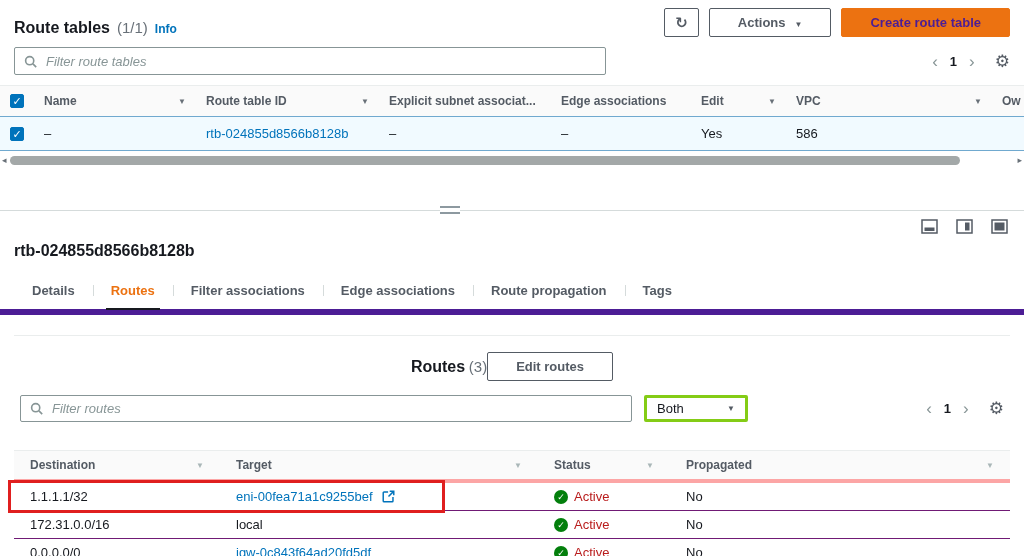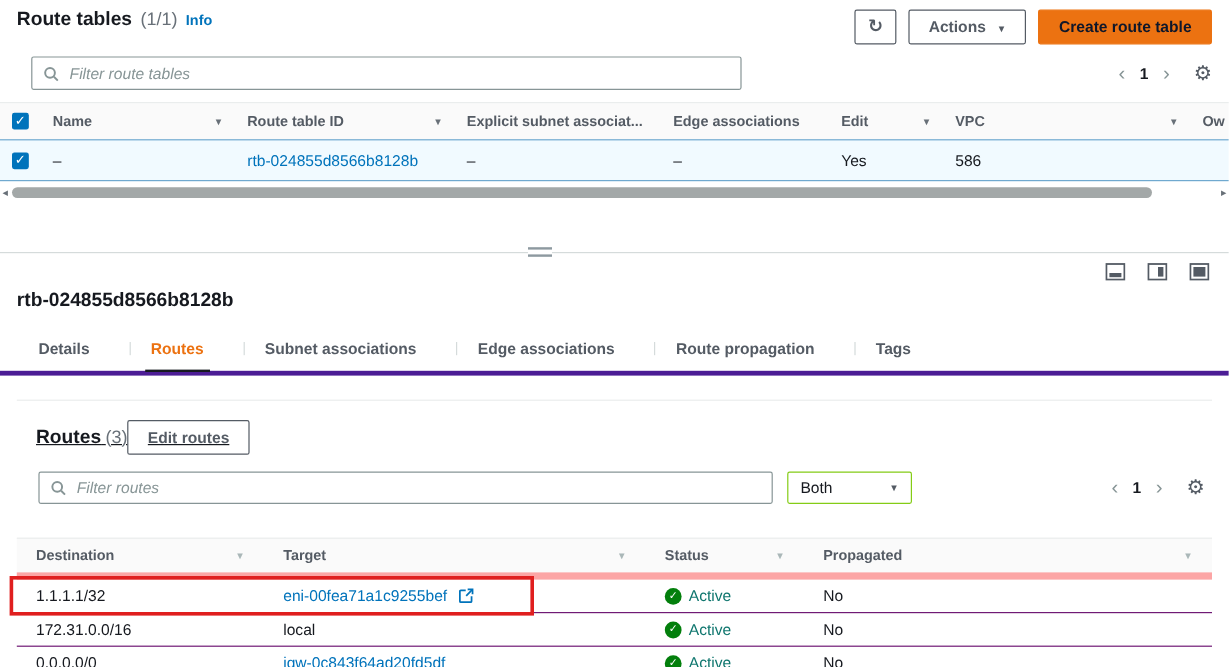--- a/index.html
+++ b/index.html
@@ -3,36 +3,36 @@
 <meta charset="utf-8">
 <style>
   * { box-sizing: border-box; }
   html,body { margin:0; padding:0; }
   body {
     width:1024px; height:556px; position:relative; overflow:hidden;
     background:#fff; color:#16191f;
     font-family:"Liberation Sans","DejaVu Sans",sans-serif; font-size:13px;
   }
   
-  .top-header { display:flex; justify-content:space-between; align-items:flex-start; padding:8px 14px 4px; }
+  .top-header { display:flex; justify-content:space-between; align-items:flex-end; padding:8px 14px 4px; }
   .title-group { display:flex; align-items:baseline; gap:7px; }
   .h1 { font-size:16px; font-weight:700; }
   .count { color:#687078; font-size:15px; }
   .info-link { color:#0073bb; font-size:12px; font-weight:700; cursor:pointer; }
   .actions-group { display:flex; gap:10px; align-items:center; }
   .btn { border:1px solid #545b64; background:#fff; color:#545b64; font-weight:700; font-size:13px;
-         padding:7px 16px; border-radius:2px; font-family:inherit; cursor:pointer; line-height:1; }
+         padding:7px 28px; border-radius:2px; font-family:inherit; cursor:pointer; line-height:1; }
   .btn-icon { padding:6px 10px; font-size:14px; }
-  .btn-primary { background:#ec7211; border-color:#ec7211; color:#0f172a; }
+  .btn-primary { background:#ec7211; border-color:#ec7211; color:#4c1d95; }
   .caret { font-size:8px; margin-left:9px; color:inherit; }
   .refresh-glyph { font-size:15px; }
   
   .filter-row { display:flex; align-items:center; padding:6px 14px 10px; }
   .search-box { width:592px; height:28px; border:1px solid #879596; border-radius:2px;
-                display:flex; align-items:center; padding:0 9px; gap:7px; background:#fff;margin-left:12px; }
+                display:flex; align-items:center; padding:0 9px; gap:7px; background:#fff; }
   .search-box input { border:0; outline:0; flex:1; font-family:inherit; font-size:13px; background:transparent; color:#16191f; }
   .search-box input::placeholder { color:#879596; font-style:italic; }
   .pager { margin-left:auto; display:flex; align-items:center; gap:10px; }
   .chev { font-size:17px; color:#879596; line-height:1; cursor:pointer; padding:0 2px; }
   .page-num { font-size:13px; font-weight:700; color:#16191f; }
   .gear { font-size:17px; color:#545b64; margin-left:8px; cursor:pointer; line-height:1; }
   
   .rt-head, .rt-row { display:grid; grid-template-columns:34px 162px 183px 172px 140px 95px 206px 1fr; }
   .rt-head { background:#fafafa; border-top:1px solid #eaeded; }
   .rt-head .cell { padding:8px 10px; font-size:12px; font-weight:700; color:#545b64;
@@ -51,46 +51,46 @@
   .hs-arrow.left { left:2px; } .hs-arrow.right { right:2px; }
   .gap { height:42px; }
   
   .split-divider { position:relative; border-top:1px solid #d5dbdb; height:0; }
   .handle { position:absolute; top:-5px; left:440px; width:20px; height:8px; background:#fff;
             border-top:2px solid #8d99a0; border-bottom:2px solid #8d99a0; cursor:row-resize; }
   
   .layout-icons { display:flex; justify-content:flex-end; gap:18px; padding:8px 16px 0; }
   .layout-icon { cursor:pointer; display:inline-flex; }
   .panel-title { font-size:16px; font-weight:700; padding:8px 14px 0; }
-  .tabs { display:flex; padding:0 14px; border-bottom:4px solid #4c1d95; margin-top:12px;gap:15px; }
+  .tabs { display:flex; padding:0 14px; border-bottom:6px solid #4c1d95; margin-top:12px; }
   .tab { padding:11px 18px; font-weight:700; color:#545b64; font-size:13px; position:relative; cursor:pointer; white-space:nowrap; }
   .tab:not(:first-child)::before { content:""; position:absolute; left:0; top:13px; bottom:13px; width:1px; background:#d5dbdb; }
   .tab.selected { color:#ec7211; }
   .tab.selected::after { content:""; position:absolute; left:13px; right:13px; bottom:-1px; height:2px; background:#16191f; }
   
   .routes-card { margin:20px 14px 0; border-top:1px solid #eaeded; }
-  .card-head { display:flex; justify-content:flex-start; align-items:center; padding:16px 16px 10px;text-decoration:underline; }
+  .card-head { display:flex; justify-content:center; align-items:center; padding:16px 16px 10px; }
   .h2 { font-size:16px; font-weight:700; }
   .count-sm { color:#687078; font-size:15px; }
   .routes-filter { display:flex; align-items:center; padding:4px 6px 18px; gap:12px; }
   .routes-filter .search-box { width:612px; height:27px; }
-  .mode-select { width:104px; height:27px; border:1px solid #84cc16; border-radius:2px; background:#fff;
+  .mode-select { width:104px; height:27px; border:3px solid #84cc16; border-radius:2px; background:#fff;
                  display:flex; align-items:center; justify-content:space-between; padding:0 10px; cursor:pointer; }
   .mode-select .caret { margin:0; color:#545b64; }
   .routes-table { margin-top:10px; }
   .r-head, .r-row { display:grid; grid-template-columns:206px 318px 132px 1fr; }
-  .r-head { background:#fafafa; border-top:1px solid #eaeded; border-bottom:6px solid #fca5a5; }
+  .r-head { background:#fafafa; border-top:1px solid #eaeded; border-bottom:4px solid #fca5a5; }
   .r-head .cell { padding:7px 16px; font-size:12px; font-weight:700; color:#545b64;
                   display:flex; justify-content:space-between; align-items:center; }
   .r-head .sort-caret { color:#aab7b8; }
   .r-row { border-bottom:1px solid #701a75; position:relative; }
   .r-row .cell { padding:6px 16px; display:flex; align-items:center; gap:6px; font-size:13px; white-space:nowrap; }
   .status-icon { width:14px; height:14px; border-radius:50%; background:#037f0c; color:#fff; font-size:9px;
                  display:inline-flex; align-items:center; justify-content:center; flex:none; }
-  .status-text { color:#0f766e; }
+  .status-text { color:#b91c1c; }
   .row-highlight { position:absolute; left:-6px; top:-3px; width:437px; height:calc(100% + 6px);
                    border:3px solid #e01f1f; pointer-events:none; z-index:5; }
   .ext-icon { margin-left:3px; flex:none; }
 </style>
 </head>
 <body>
 
 <div class="top-header">
   <div class="title-group">
     <span class="h1">Route tables</span>
@@ -198,21 +198,21 @@
           <rect x="3.5" y="3.5" width="10" height="8" fill="#545b64"></rect>
         </svg>
     </span>
   </div>
 
   <div class="panel-title">rtb-024855d8566b8128b</div>
 
   <div class="tabs">
     <div class="tab">Details</div>
     <div class="tab selected">Routes</div>
-    <div class="tab">Subnet associations</div>
+    <div class="tab">Filter associations</div>
     <div class="tab">Edge associations</div>
     <div class="tab">Route propagation</div>
     <div class="tab">Tags</div>
   </div>
 
   <div class="routes-card">
     <div class="card-head">
       <div>
         <span class="h2">Routes</span>
         <span class="count-sm">(3)</span>

